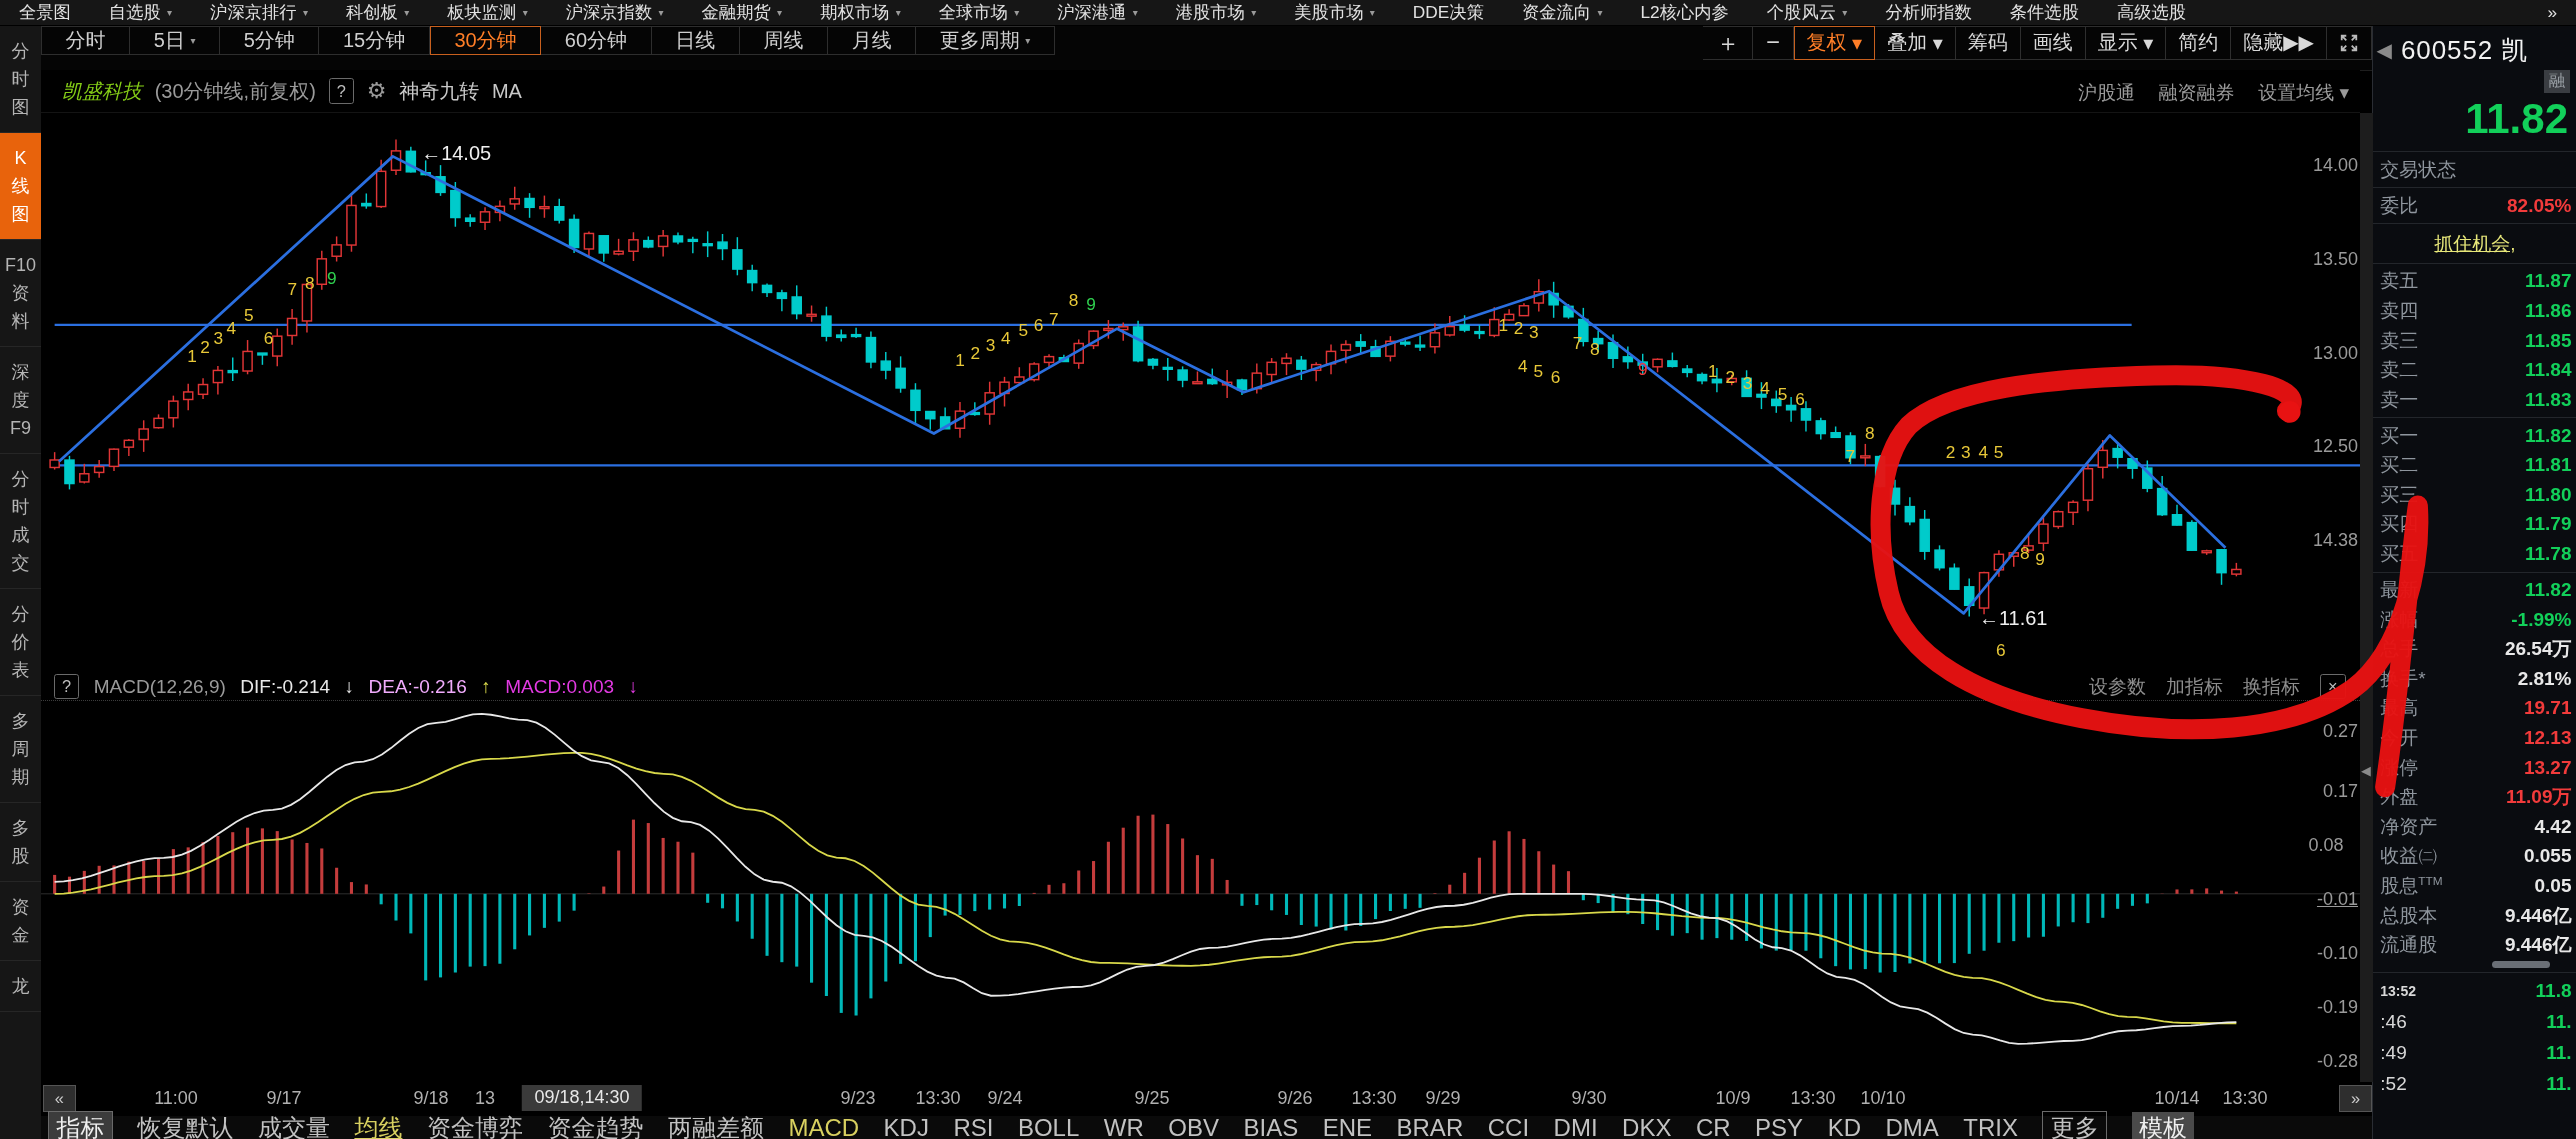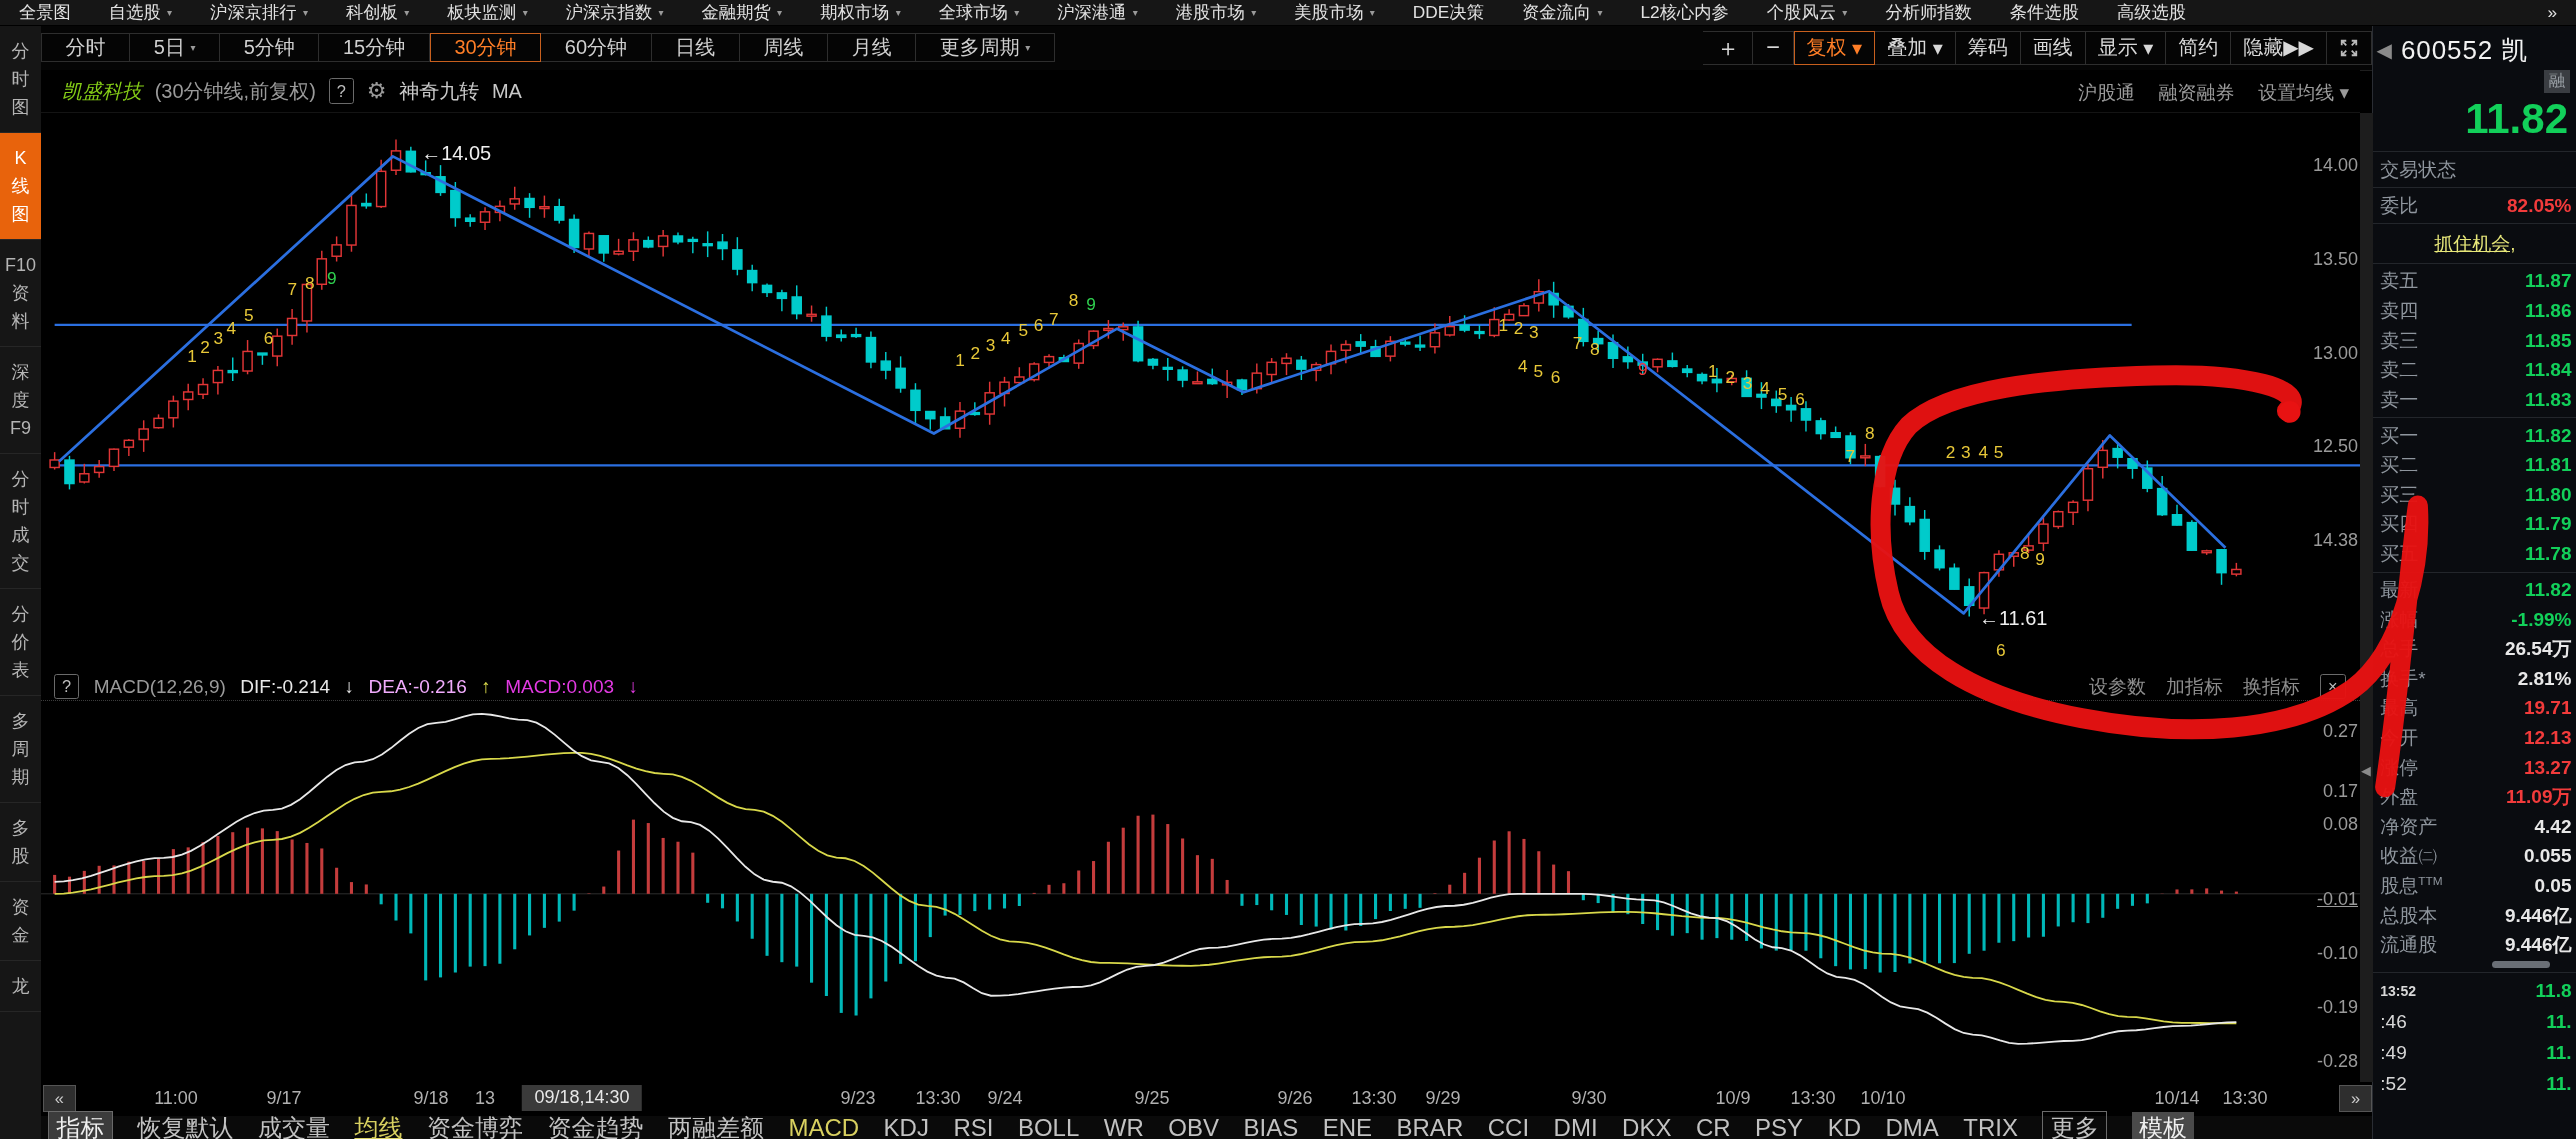--- a/index.html
+++ b/index.html
@@ -5,21 +5,21 @@
   html,body{margin:0;padding:0;background:#000;}
   #app{position:relative;width:2576px;height:1140px;background:#000;overflow:hidden;
        font-family:"Liberation Sans","DejaVu Sans",sans-serif;color:#c8c8c8;}
   
   #topmenu{position:absolute;left:0;top:0;width:2576px;height:24.5px;background:#161616;
            display:flex;align-items:center;gap:0;font-size:17.3px;color:#e2e2e2;z-index:20;}
   .menu-item{padding:0 19px;white-space:nowrap;cursor:default;display:flex;align-items:center;gap:6.4px;}
   .menu-item .caret{font-size:10px;color:#9a9a9a;}
   
   #periodbar{position:absolute;left:41px;top:25.5px;width:2331px;height:44px;background:#050505;
-             border-bottom:0.9px solid #1e1e1e;display:flex;align-items:center;font-size:20px;}
+             border-bottom:0.9px solid #1e1e1e;display:flex;align-items:flex-start;font-size:20px;}
   .pbtn{display:flex;align-items:center;justify-content:center;gap:5.5px;padding:0 23.6px;
         border:0.9px solid #2e2e2e;border-left:none;color:#cfcfcf;white-space:nowrap;}
   .pbtn:first-child{border-left:0.9px solid #2e2e2e;}
   .pbtn.active{color:#ff7e27;border:0.9px solid #c8601e;}
   .pbtn .caret{font-size:10px;color:#9a9a9a;}
   #ptools{margin-left:auto;display:flex;align-items:stretch;}
   .tbtn{display:flex;align-items:center;justify-content:center;gap:5.5px;padding:0 12px;
         border:0.9px solid #2e2e2e;border-left:none;color:#d8d8d8;white-space:nowrap;}
   .tbtn.sq{padding:0 12.7px;font-size:23.6px;}
   .tbtn.active{color:#ff7e27;border:0.9px solid #c8601e;}
@@ -1033,19 +1033,19 @@
       <path d="M 2516 452 C 2542 428 2470 410 2370 413 C 2250 416 2142 428 2100 468 C 2066 505 2062 585 2078 652 C 2094 722 2175 768 2290 790 C 2405 812 2520 806 2588 758 C 2645 716 2664 618 2660 556 C 2652 610 2642 742 2624 866" fill="none" stroke="#e81212" stroke-width="22" stroke-linecap="round" stroke-linejoin="round" opacity="0.96"></path>
       <circle cx="2519" cy="453" r="12" fill="#e81212"></circle>
     </svg>
 <div class="axis-label" style="left: 2294px; top: 155px;">14.00</div>
     <div class="axis-label" style="left: 2294px; top: 249px;">13.50</div>
     <div class="axis-label" style="left: 2294px; top: 343px;">13.00</div>
     <div class="axis-label" style="left: 2294px; top: 436px;">12.50</div>
     <div class="axis-label" style="left: 2294px; top: 530px;">14.38</div>
     <div class="axis-label" style="left: 2294px; top: 721px;">0.27</div>
     <div class="axis-label" style="left: 2294px; top: 781px;">0.17</div>
-    <div class="axis-label" style="left: 2294px; top: 814px;">0.08</div>
+    <div class="axis-label" style="left: 2294px; top: 835px; text-align: center;">0.08</div>
     <div class="axis-label" style="left: 2294px; top: 889px; text-decoration: underline;">-0.01</div>
     <div class="axis-label" style="left: 2294px; top: 943px;">-0.10</div>
     <div class="axis-label" style="left: 2294px; top: 997px;">-0.19</div>
     <div class="axis-label" style="left: 2294px; top: 1051px;">-0.28</div>
   </div>
 
 
 </body></html>

